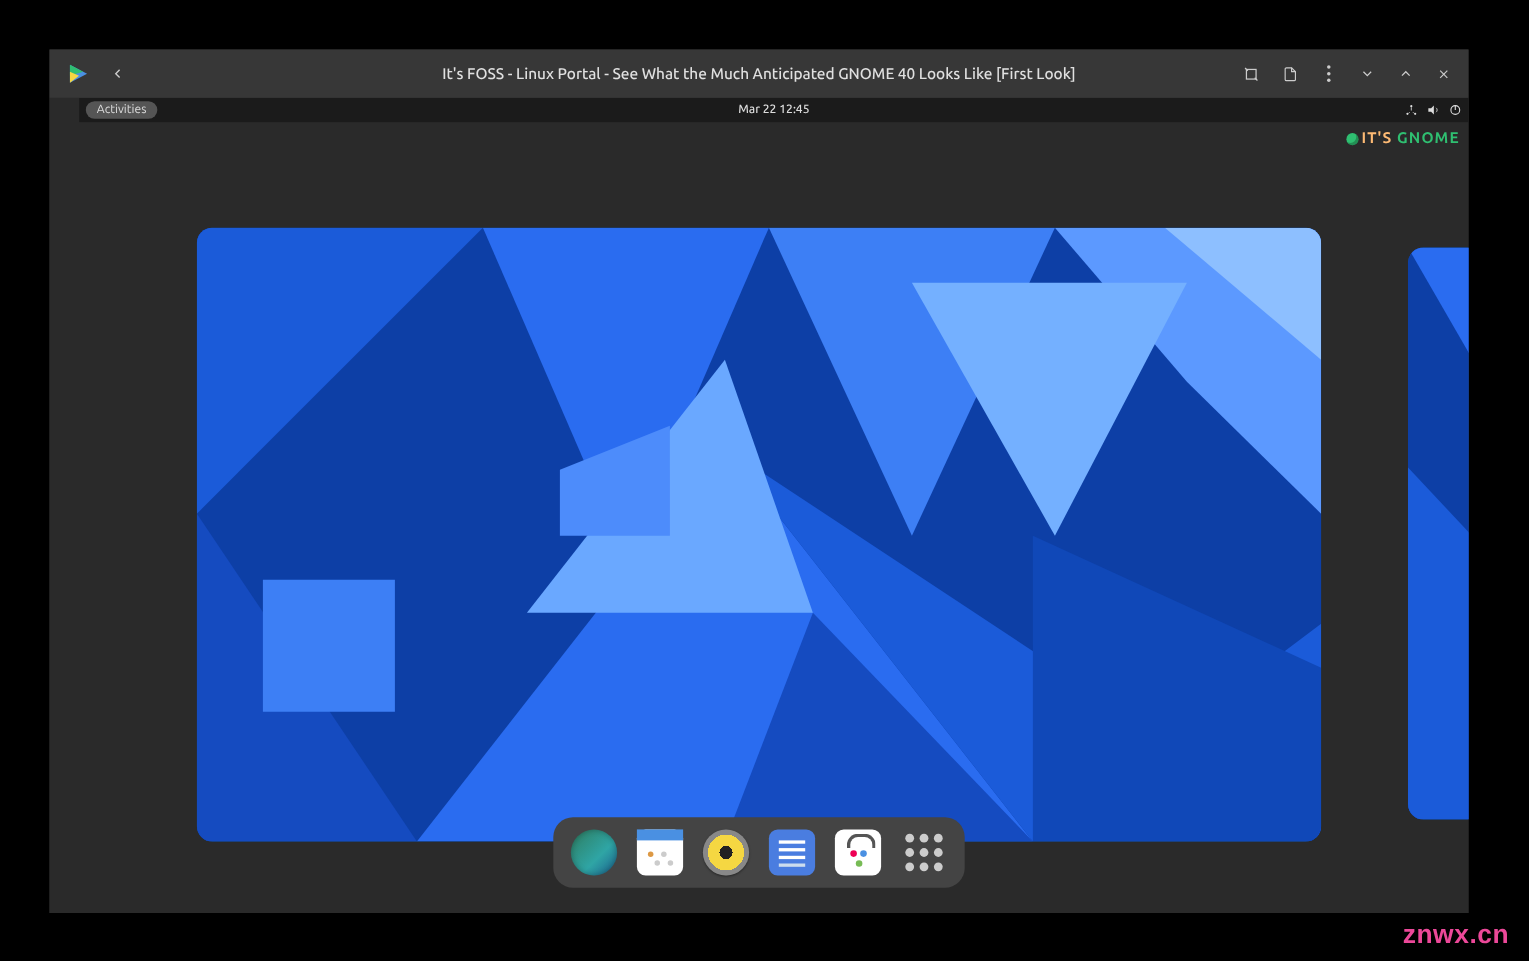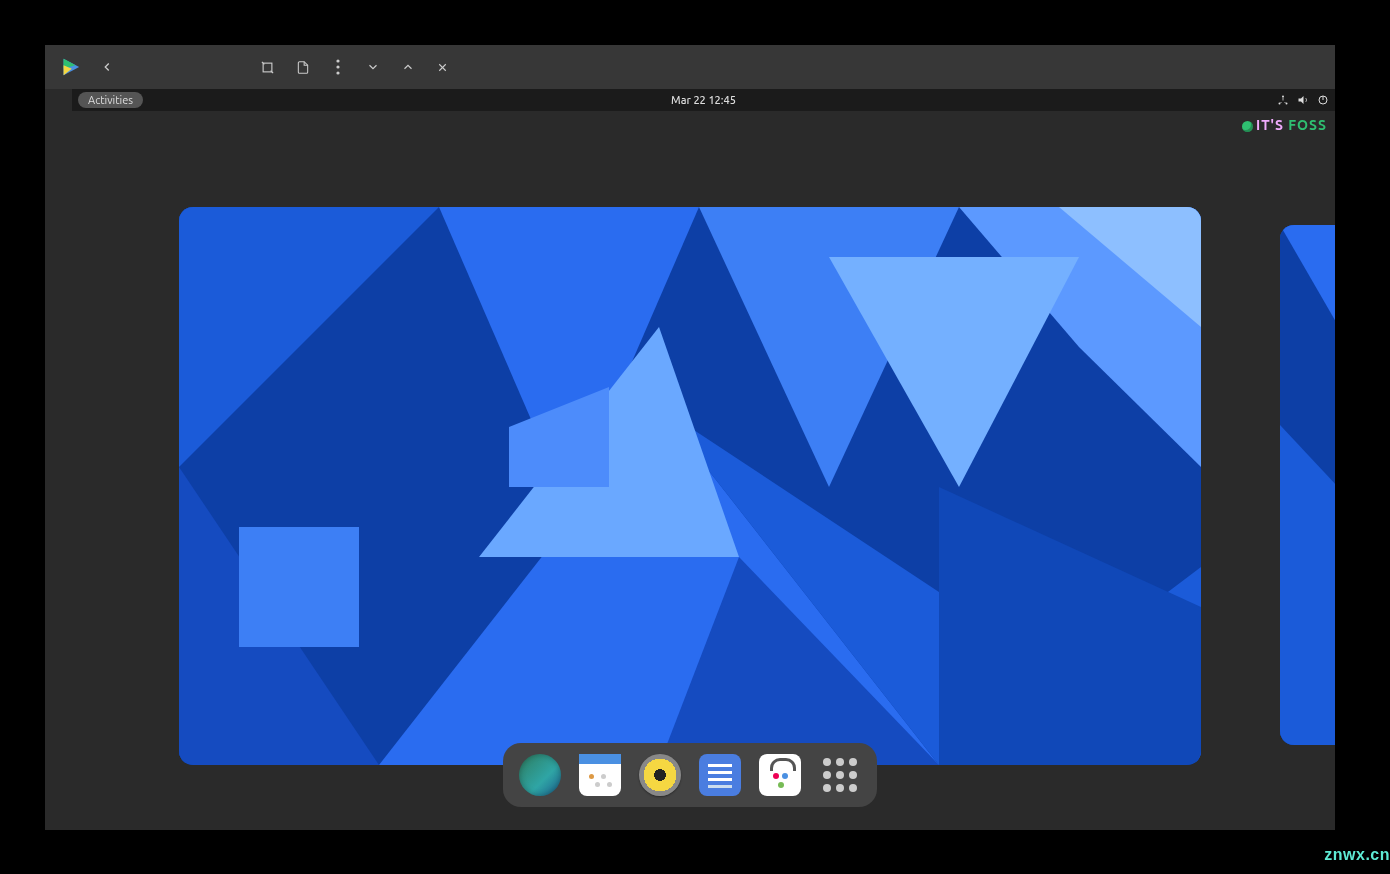--- a/index.html
+++ b/index.html
@@ -79,21 +79,21 @@
 }
 .watermark-foss {
   position: absolute;
   right: 8px;
   top: 28px;
   color: #9b9b9b;
   font-weight: 700;
   font-size: 14px;
   letter-spacing: 1px;
 }
-.watermark-foss .its { color: #f0abfc; }
+.watermark-foss .its { color: #fdba74; }
 .watermark-foss .foss { color: #2fbf71; }
 .watermark-foss .dot {
   display: inline-block; width: 11px; height: 11px; border-radius: 50%;
   background: #2fbf71; margin-right: 3px; vertical-align: middle;
   box-shadow: inset -2px -2px 0 rgba(0,0,0,.25);
 }
 .search-wrap {
   position: absolute;
   top: 34px;
   left: 50%; transform: translateX(-50%);
@@ -156,25 +156,25 @@
 .icon-music { width:42px;height:42px;border-radius:50%;background: radial-gradient(circle,#222 0 20%,#f5d742 20% 55%,#888 55% 100%); box-shadow:0 1px 2px rgba(0,0,0,.4);}
 .icon-text { background:#4a7de0; position:relative;}
 .icon-text::before{content:"";position:absolute;left:9px;top:10px;right:9px;height:3px;background:#fff;box-shadow:0 7px 0 #fff,0 14px 0 #fff,0 21px 0 #cde;}
 .icon-store{background:#fff;position:relative;}
 .icon-store::before{content:"";position:absolute;left:11px;top:4px;width:20px;height:10px;border:3px solid #555;border-bottom:none;border-radius:10px 10px 0 0;}
 .icon-store::after{content:"";position:absolute;left:14px;top:19px;width:6px;height:6px;background:#e05;border-radius:50%;box-shadow:9px 0 0 #4a90e2,5px 9px 0 #7b5;}
 .icon-grid{display:grid;grid-template-columns:repeat(3,8px);grid-auto-rows:8px;gap:5px;}
 .icon-grid span{background:#ccc;border-radius:50%;}
 .footer-watermark{
   position:absolute;
-  right: 0;
+  right: 18px;
   bottom: 10px;
-  color:#5eead4;
+  color:#ec4899;
   font-weight:700;
-  font-size:16px;
+  font-size:24px;
   letter-spacing:.5px;
   font-family: Arial, sans-serif;
 }
 svg{display:block;}
 </style>
 </head>
 <body>
 
 <div class="video-window">
 
@@ -186,20 +186,21 @@
           <polygon points="5,3 18,10 5,14" fill="#2fbf71"></polygon>
           <polygon points="5,10 14,14 5,21" fill="#f5d742"></polygon>
         </svg>
       </span>
       <span class="tbtn">
         <svg width="14" height="14" viewBox="0 0 24 24" fill="none" stroke="currentColor" stroke-width="2.2">
             <polyline points="15 18 9 12 15 6"></polyline>
           </svg>
       </span>
     </div>
+    <div class="titlebar-center">It's FOSS - Linux Portal - See What the Much Anticipated GNOME 40 Looks Like [First Look]</div>
     <div class="titlebar-right">
       <span class="tbtn">
         <svg width="15" height="15" viewBox="0 0 24 24" fill="none" stroke="currentColor" stroke-width="1.8">
             <rect x="5" y="5" width="14" height="14"></rect>
             <path d="M3 3l4 4M21 21l-4-4"></path>
           </svg>
       </span>
       <span class="tbtn">
         <svg width="14" height="15" viewBox="0 0 24 24" fill="none" stroke="currentColor" stroke-width="1.8">
             <path d="M14 2H6a2 2 0 0 0-2 2v16a2 2 0 0 0 2 2h12a2 2 0 0 0 2-2V8z"></path>
@@ -255,21 +256,21 @@
         <span>
           <svg width="12" height="12" viewBox="0 0 24 24" fill="none" stroke="currentColor" stroke-width="2">
               <circle cx="12" cy="12" r="8"></circle>
               <line x1="12" y1="4" x2="12" y2="12"></line>
             </svg>
         </span>
       </span>
     </div>
 
     <div class="watermark-foss">
-      <span class="dot"></span><span class="its">IT'S</span> <span class="foss">FOSS</span>
+      <span class="dot"></span><span class="its">IT'S</span> <span class="foss">GNOME</span>
     </div>
 
 
     <div class="workspace-area">
       <div class="workspace main">
         <svg class="wallpaper" viewBox="0 0 1022 558" preserveAspectRatio="xMidYMid slice">
           <rect width="1022" height="558" fill="#0d3fa6"></rect>
           <polygon points="0,0 260,0 0,260" fill="#1b5bd9"></polygon>
           <polygon points="260,0 520,0 390,300" fill="#2a6cf0"></polygon>
           <polygon points="520,0 780,0 650,280" fill="#3d7ff5"></polygon>

